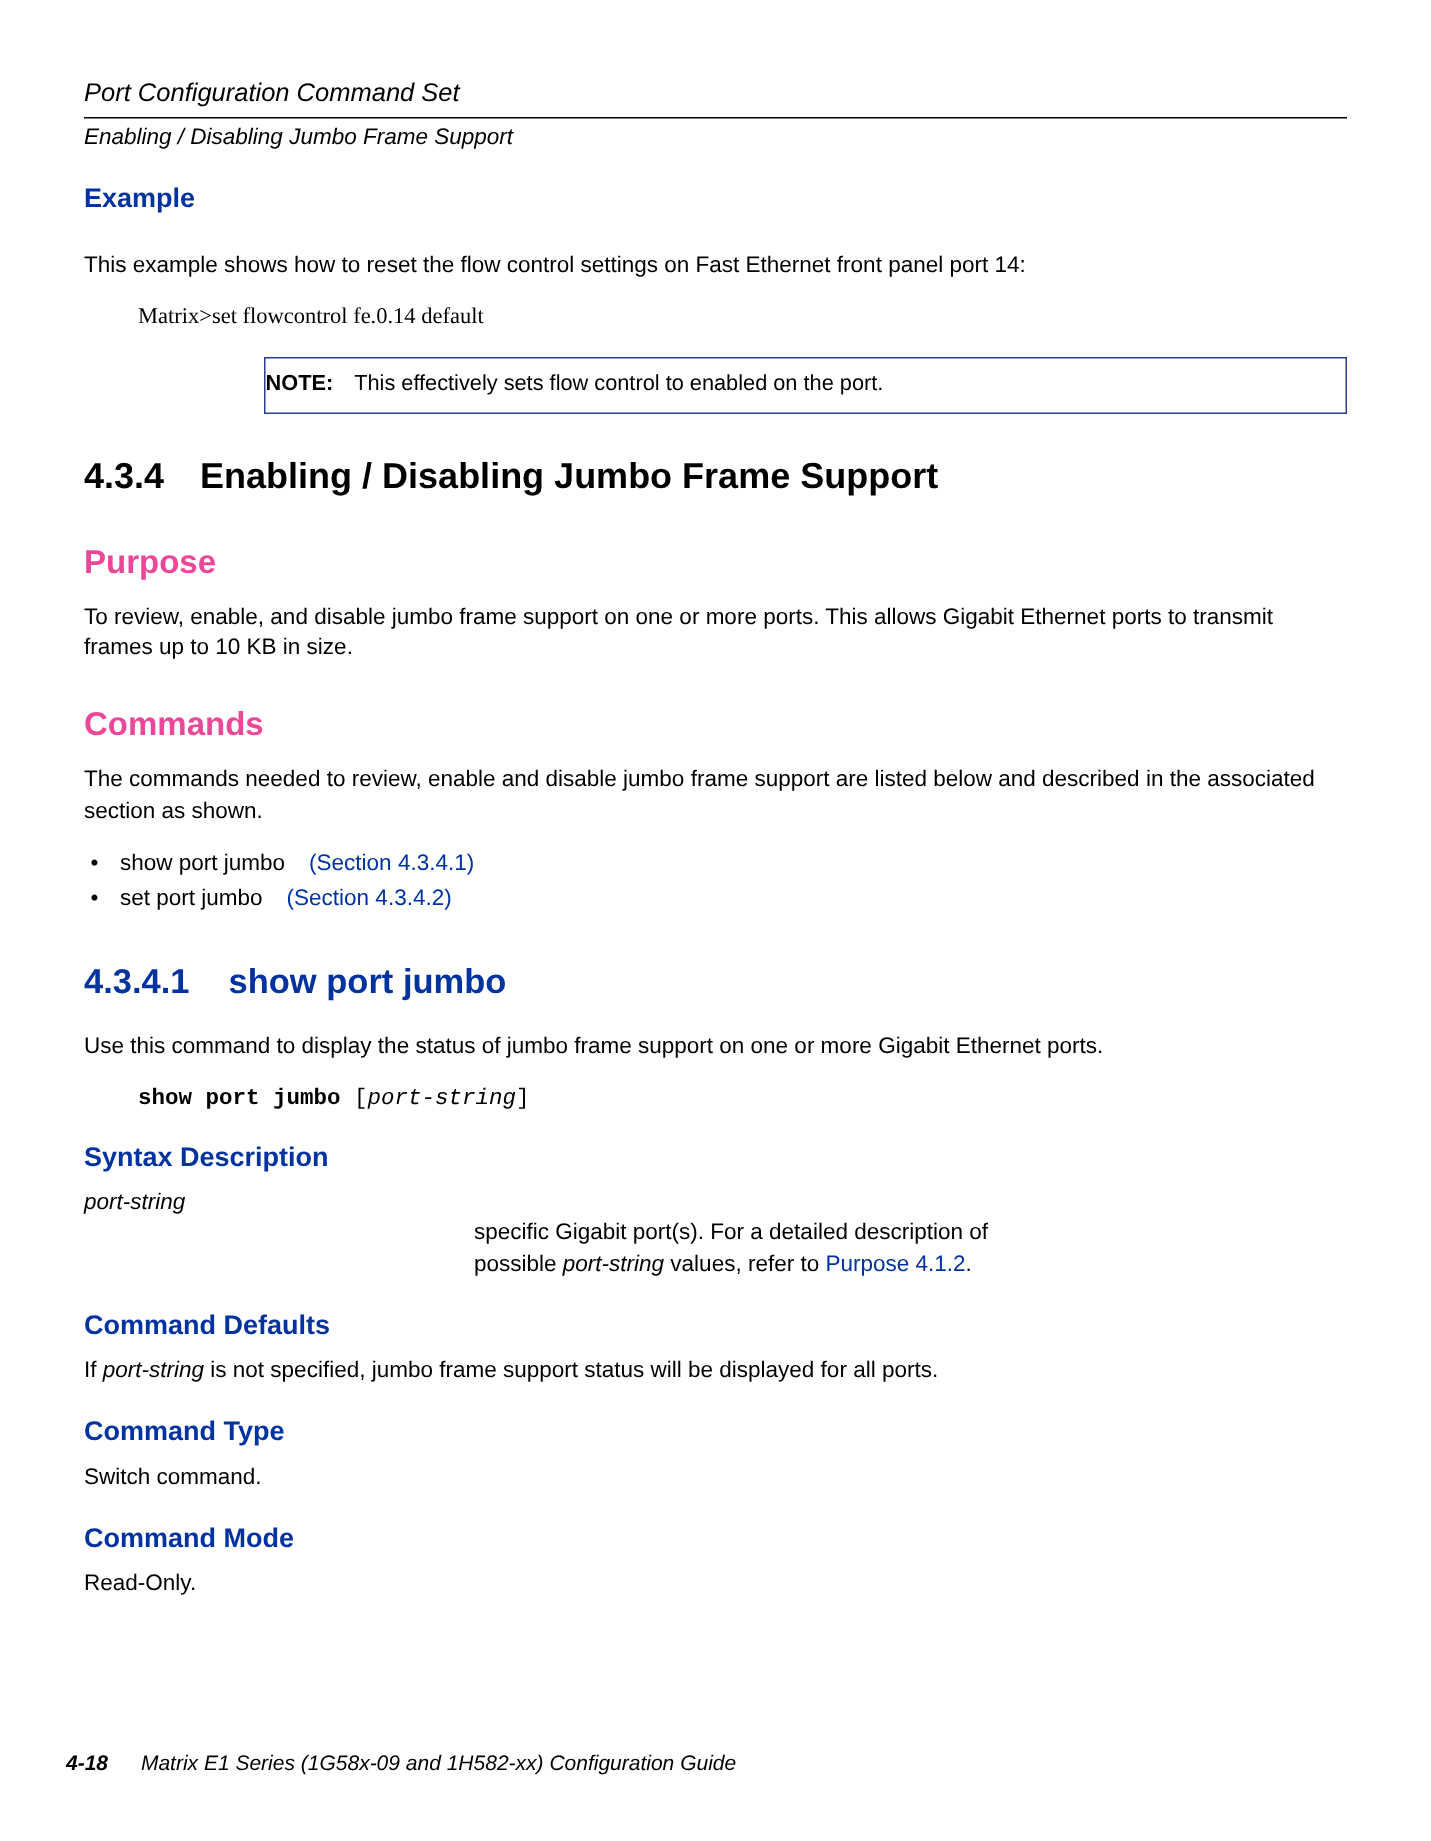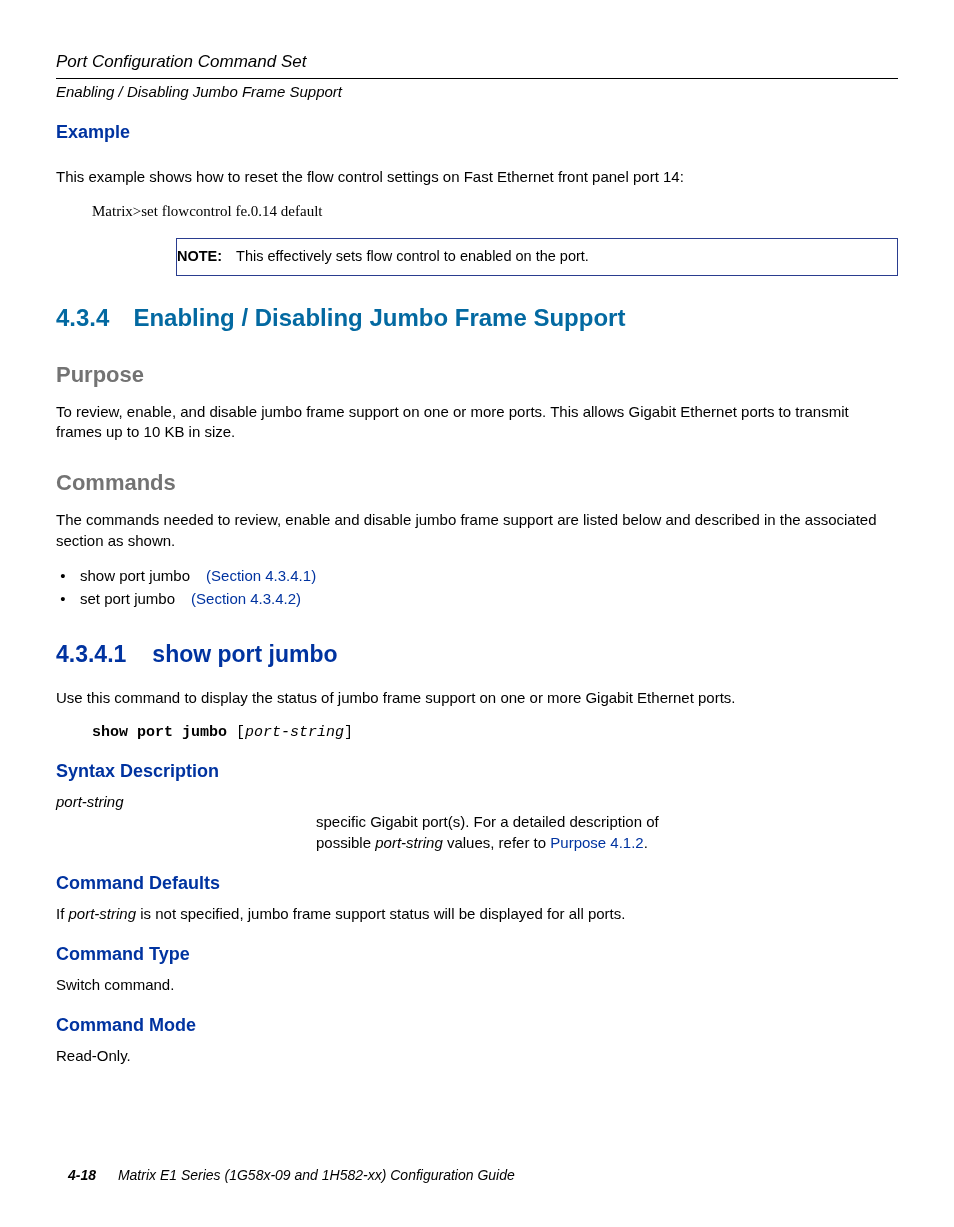--- a/index.html
+++ b/index.html
@@ -48,29 +48,29 @@
     margin: 0 0 28px 120px;
     padding: 8px 0;
     display: flex;
     gap: 14px;
     font-size: 14.5px;
     line-height: 1.35;
   }
   .note-box .note-label { font-weight: 700; white-space: nowrap; }
   .note-box .note-body { flex: 1; }
   .h-section {
-    color: #0369a1;
+    color: #000000;
     font-weight: 700;
     font-size: 24px;
     margin-bottom: 30px;
     display: flex;
     gap: 24px;
   }
   .h-purpose, .h-commands {
-    color: #737373;
+    color: #ec4899;
     font-weight: 700;
     font-size: 22px;
     margin-bottom: 14px;
   }
   .cmd-list {
     margin: 10px 0 34px 0;
   }
   .cmd-list .li {
     display: flex;
     align-items: baseline;
@@ -95,21 +95,21 @@
     font-size: 18px;
     margin: 20px 0 10px 0;
   }
   .syntax-block {
     font-family: "Courier New", Courier, monospace;
     font-size: 15px;
     margin: 0 0 6px 36px;
   }
   .footer {
     position: absolute;
-    left: 68px;
+    left: 44px;
     bottom: 44px;
     font-size: 14px;
   }
   .footer .pgnum { font-weight: 700; font-style: italic; margin-right: 18px; }
   .footer .guide { font-style: italic; }
   .gap-md { margin-bottom: 28px; }
 </style>
 </head>
 <body>
 

